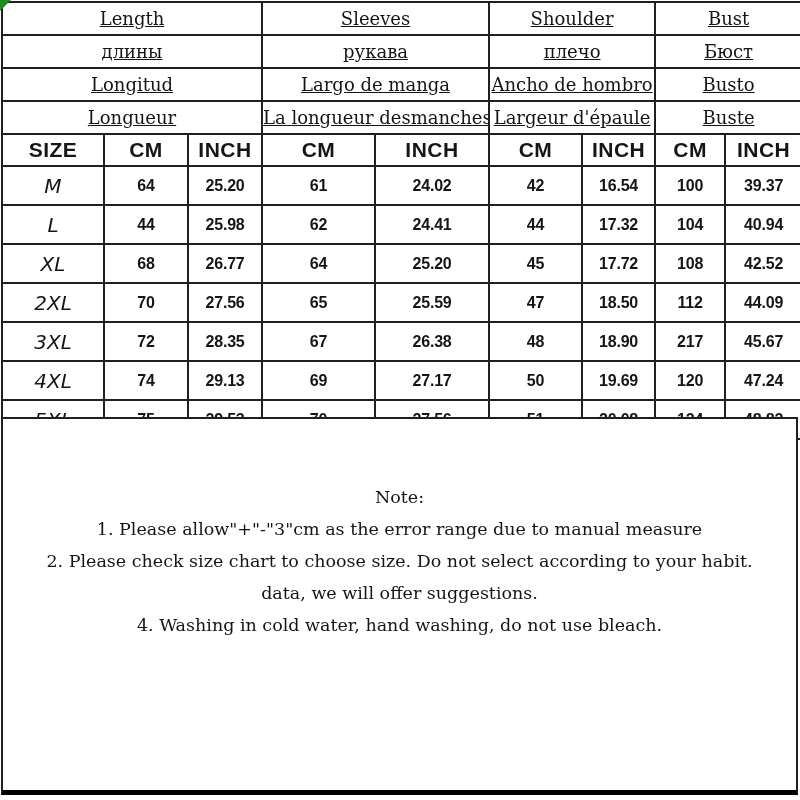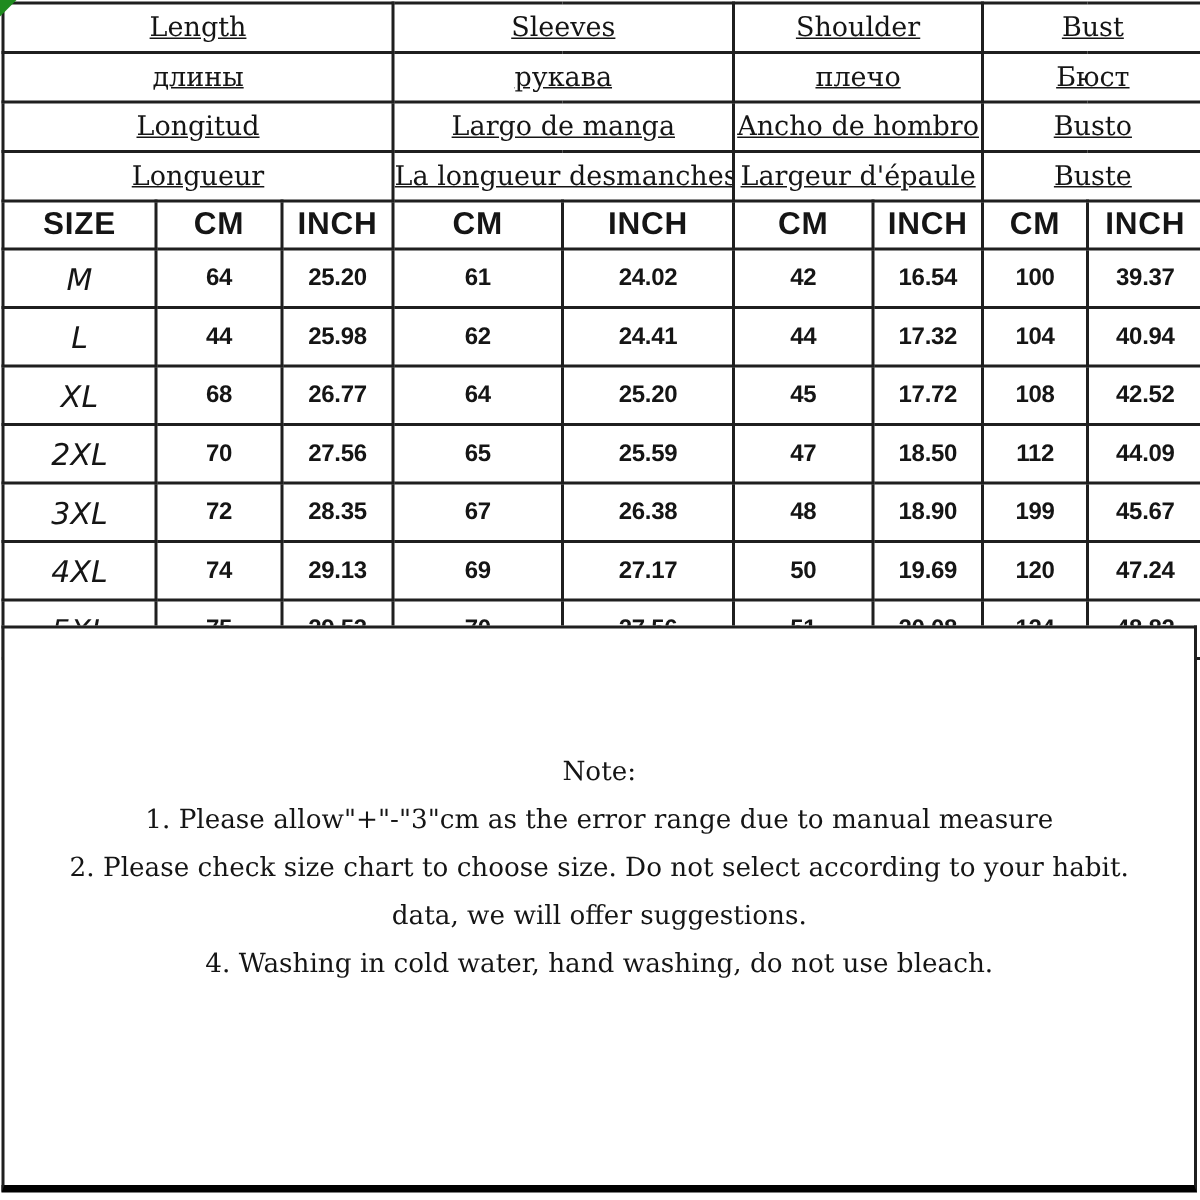--- a/index.html
+++ b/index.html
@@ -33,21 +33,21 @@
     font-size:20px;height:37px;
   }
   .num-cell{
     font-family:"Liberation Sans", sans-serif;
     font-weight:bold;font-size:16px;letter-spacing:-.2px;text-align:center;
   }
   .note-box{
     position:absolute;left:1px;top:417px;width:797px;height:378px;
     box-sizing:border-box;background:#fff;
     border:2px solid #1f1f1f;border-bottom:5px solid #000;
-    text-align:center;padding-top:80px;
+    text-align:center;padding-top:62px;
   }
   .note-box p{
     margin:0;font-size:17.5px;line-height:32px;
     font-family:"DejaVu Serif", serif;
   }
 </style>
 </head>
 <body>
 
 <div class="corner-marker"></div>
@@ -147,21 +147,21 @@
         <td class="num-cell">44.09</td>
       </tr>
       <tr>
         <th class="size-cell">3XL</th>
         <td class="num-cell">72</td>
         <td class="num-cell">28.35</td>
         <td class="num-cell">67</td>
         <td class="num-cell">26.38</td>
         <td class="num-cell">48</td>
         <td class="num-cell">18.90</td>
-        <td class="num-cell">199</td>
+        <td class="num-cell">217</td>
         <td class="num-cell">45.67</td>
       </tr>
       <tr>
         <th class="size-cell">4XL</th>
         <td class="num-cell">74</td>
         <td class="num-cell">29.13</td>
         <td class="num-cell">69</td>
         <td class="num-cell">27.17</td>
         <td class="num-cell">50</td>
         <td class="num-cell">19.69</td>

